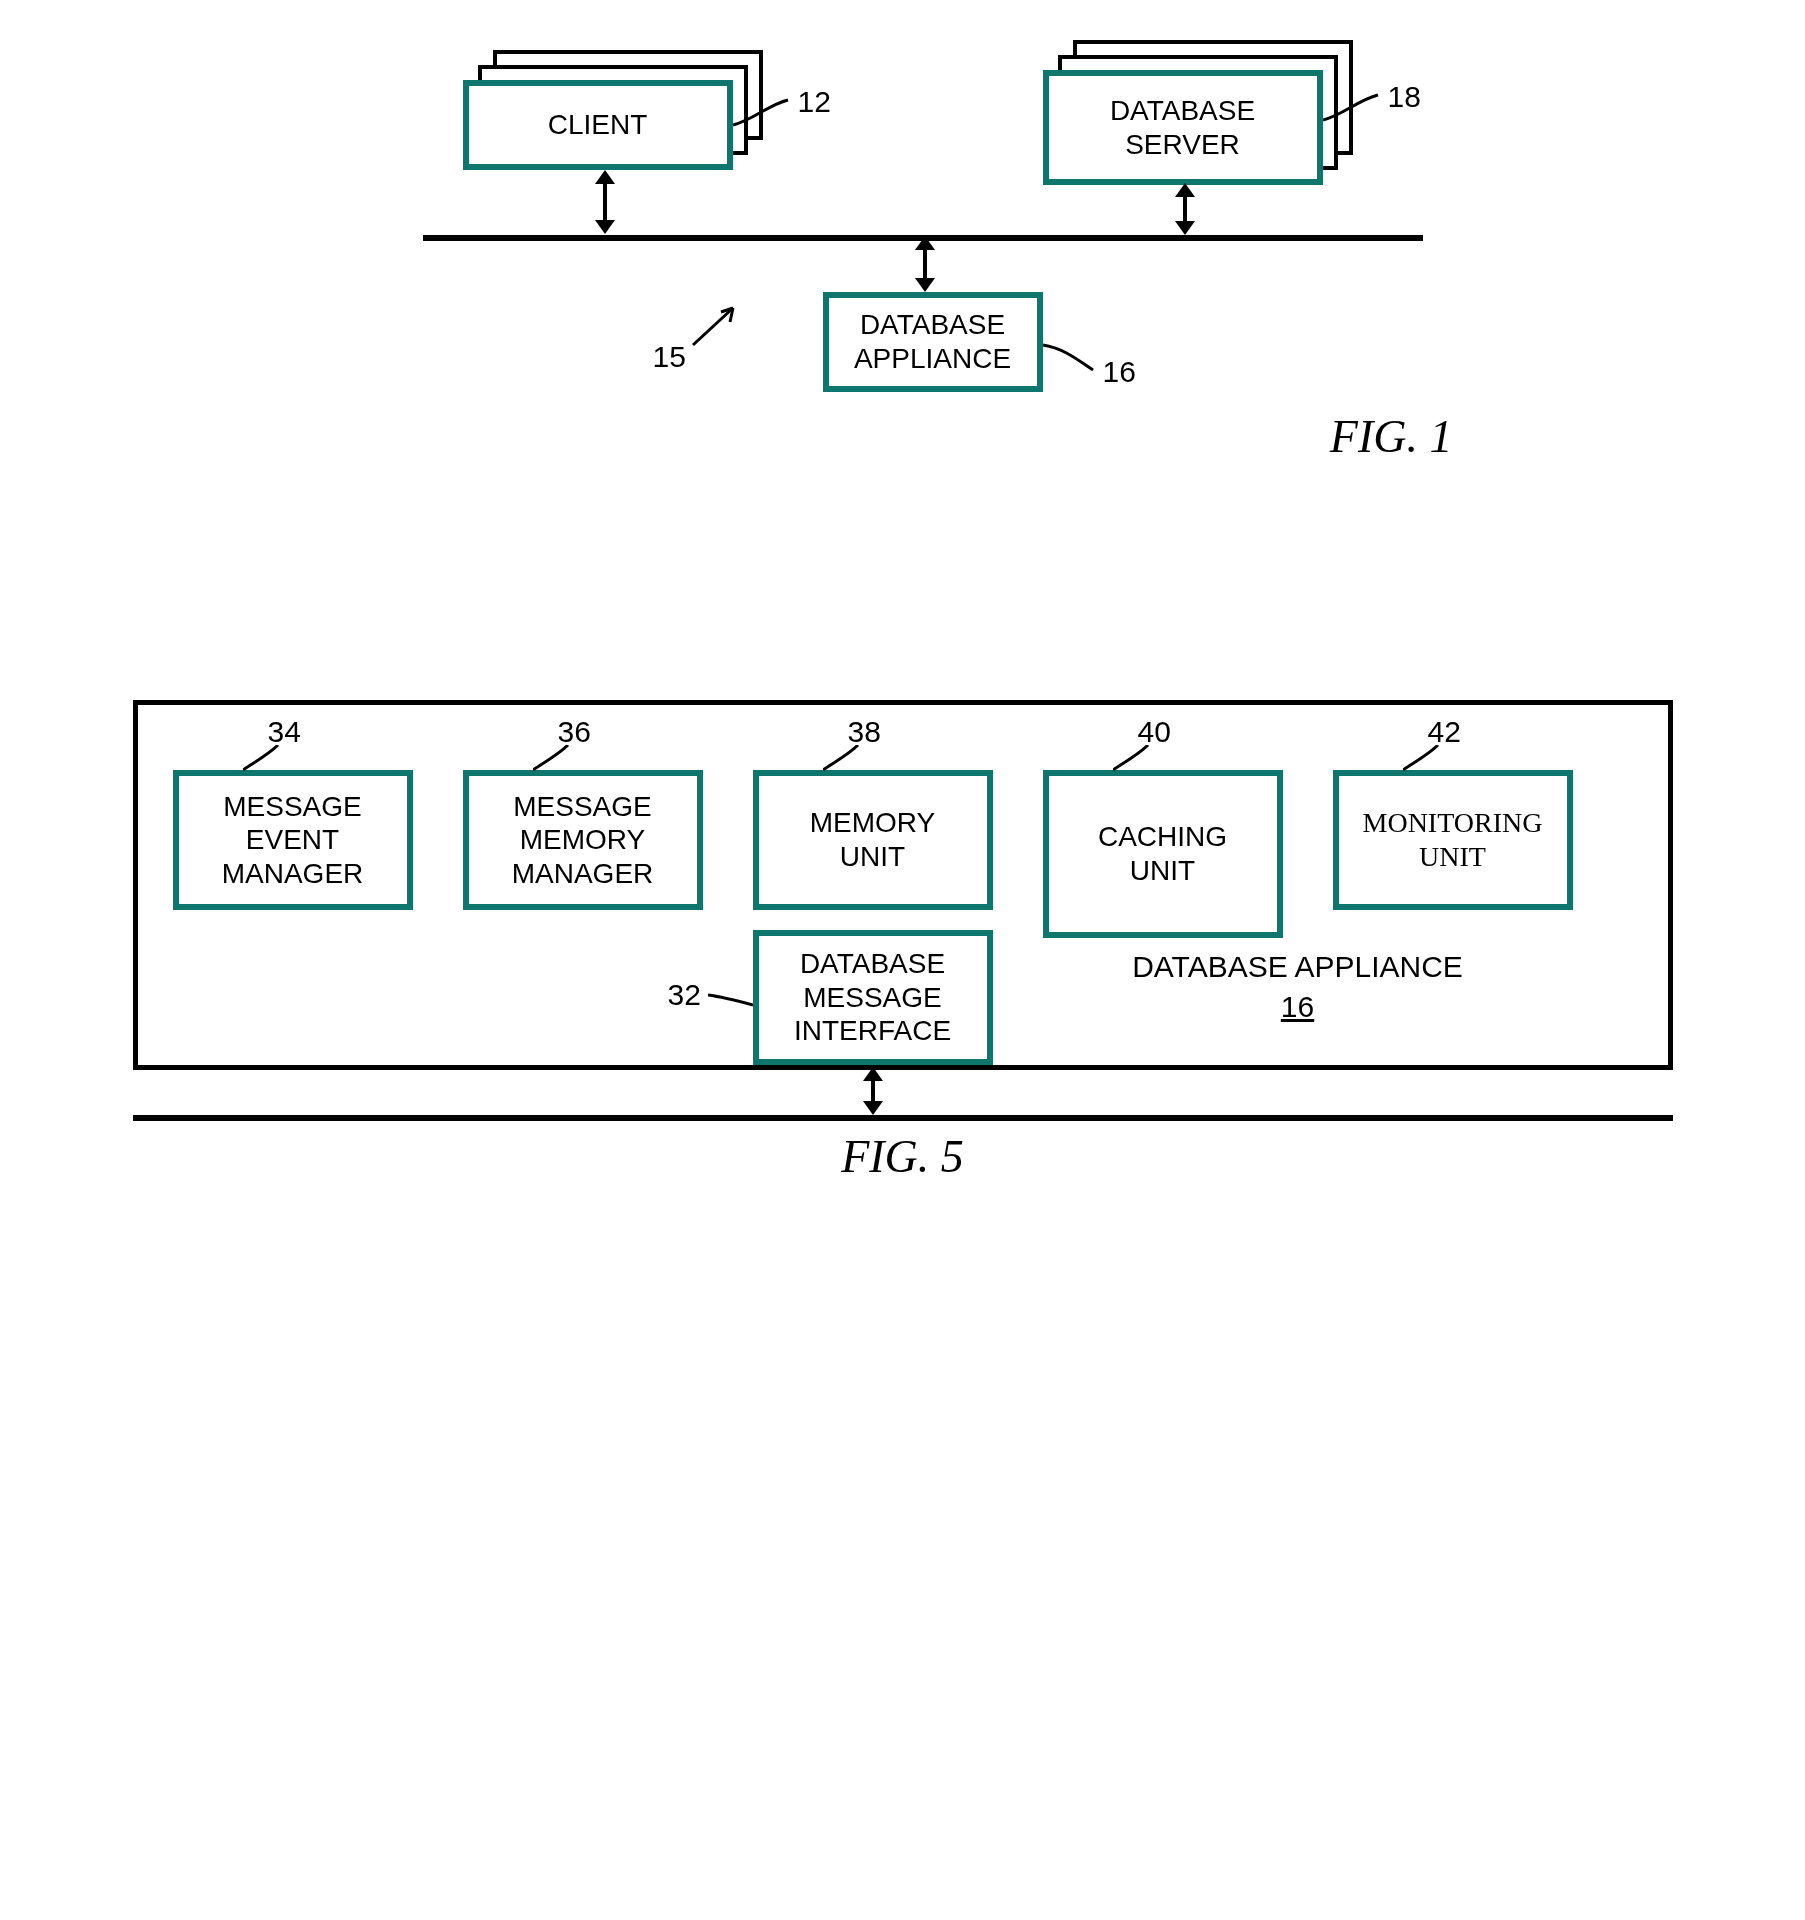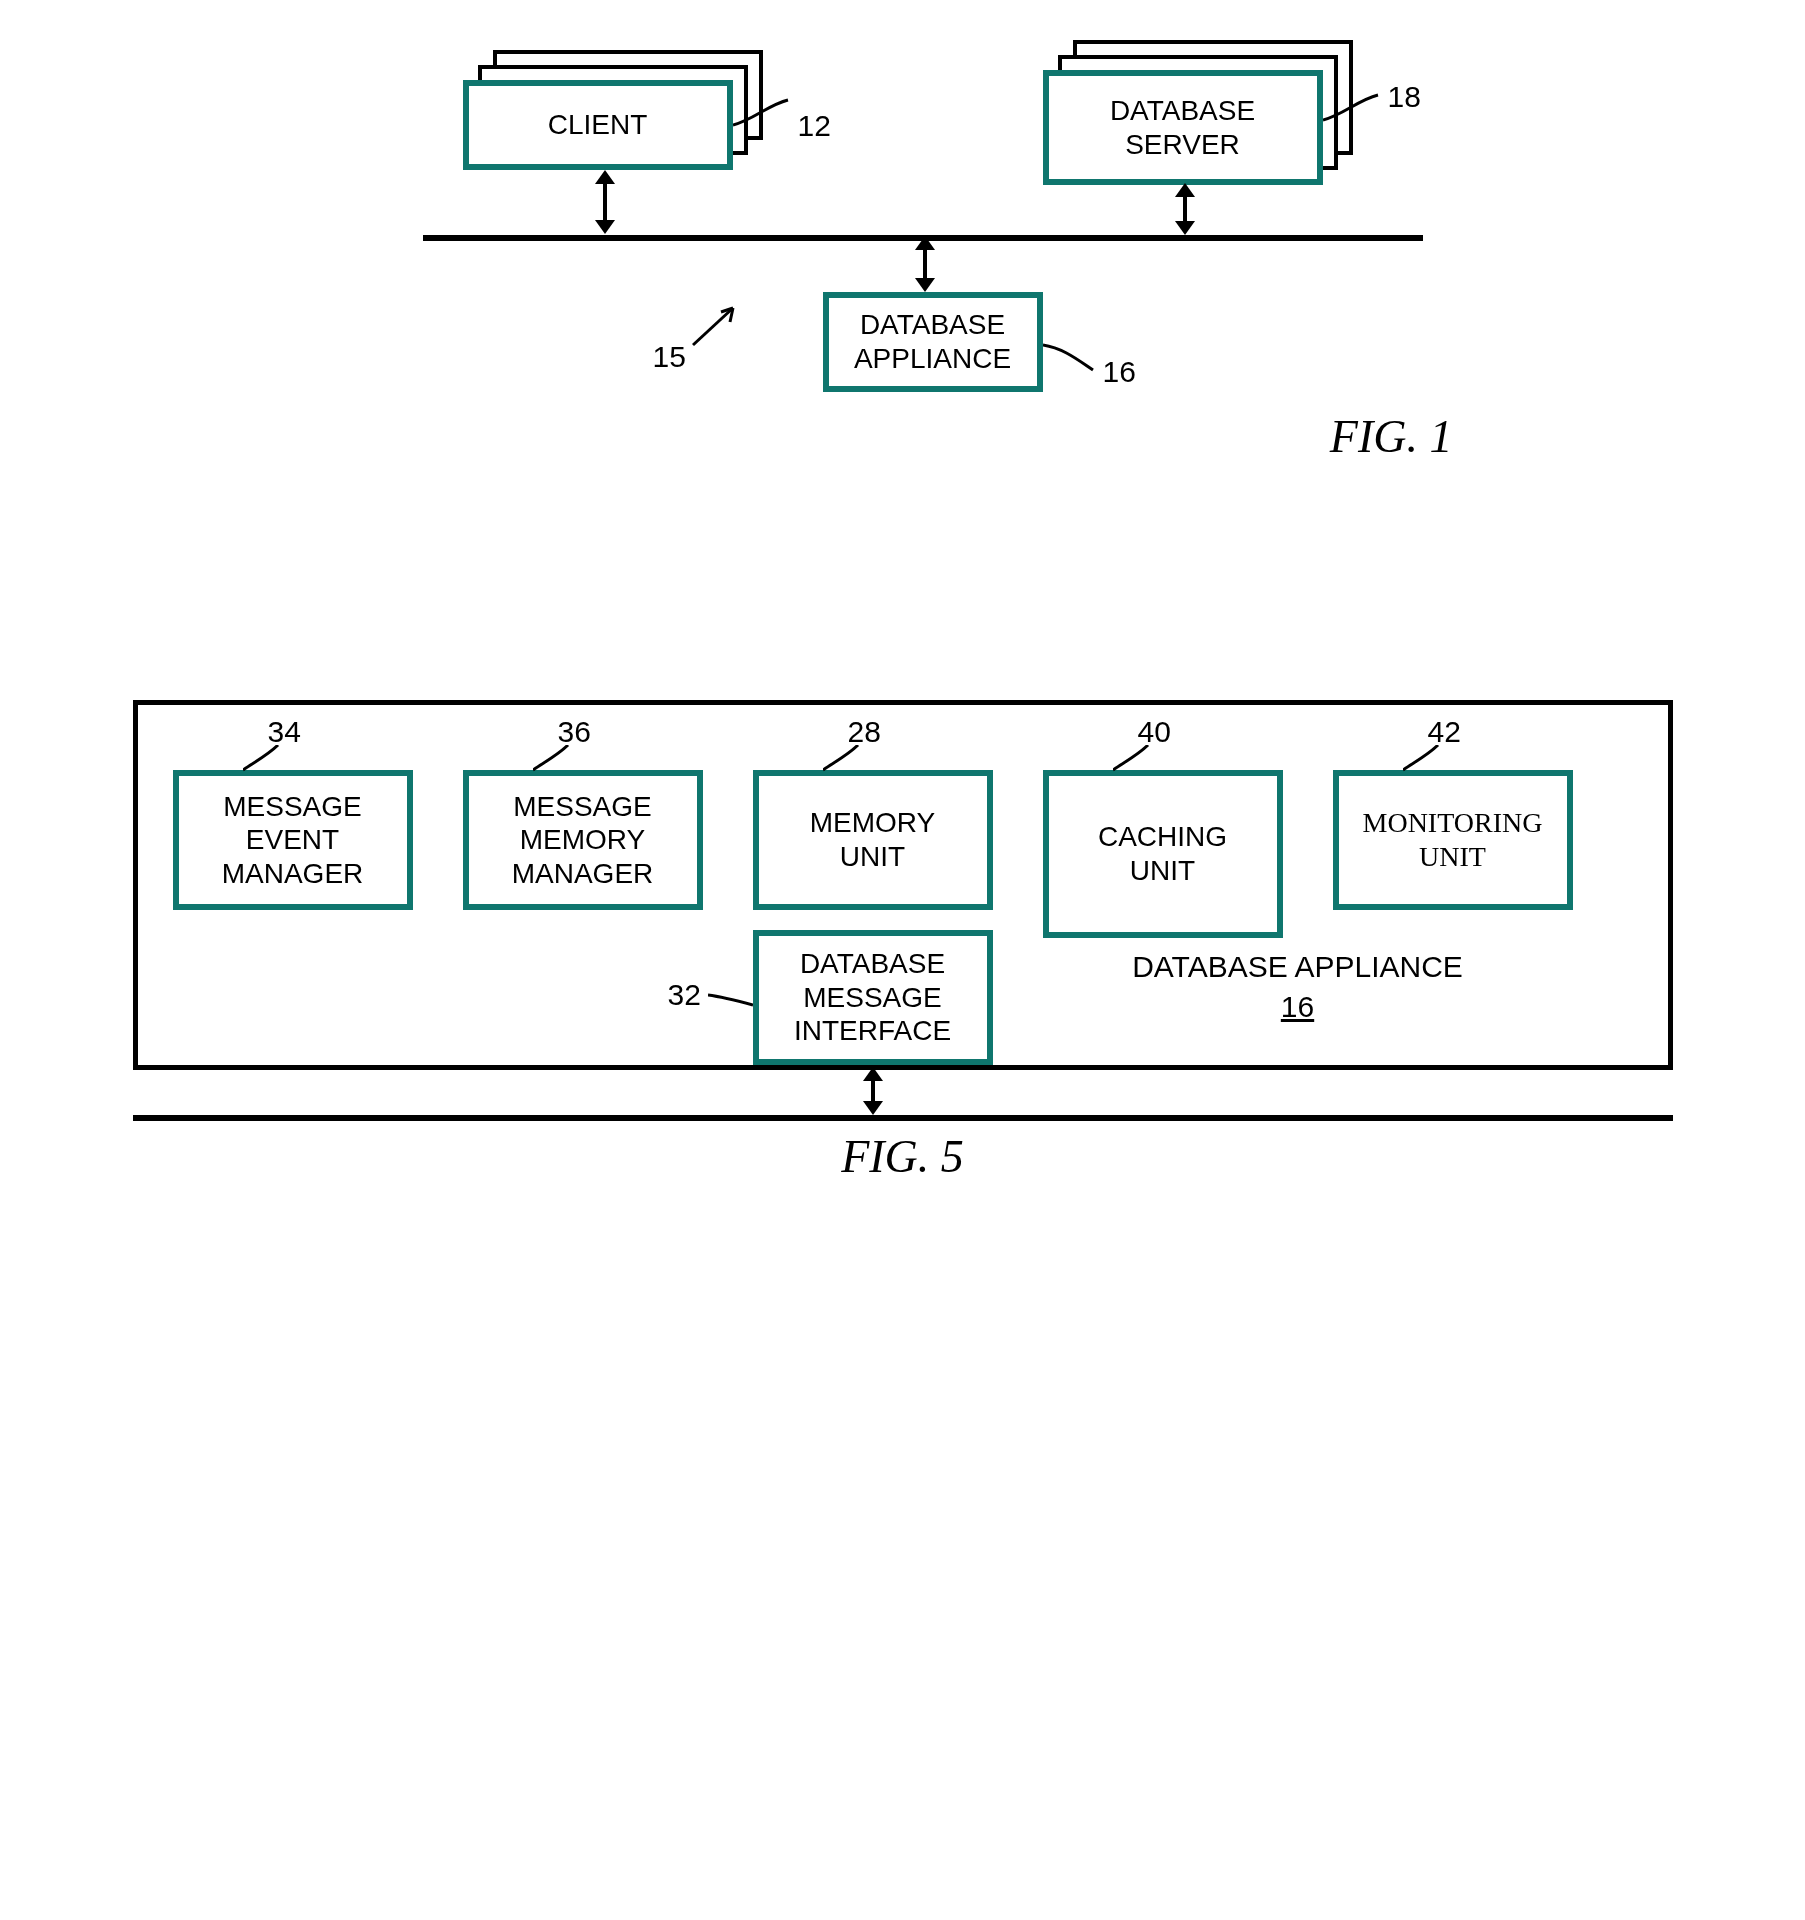--- a/index.html
+++ b/index.html
@@ -87,21 +87,21 @@
 <div class="figure fig1">
 
   <div class="stack-shadow" style="left:140px; top:10px; width:270px; height:90px;"></div>
   <div class="stack-shadow" style="left:125px; top:25px; width:270px; height:90px;"></div>
   <div class="box" style="left:110px; top:40px; width:270px; height:90px;">
     <span style="white-space:pre;">CLIENT</span>
   </div>
   <svg class="leader" style="left:380px; top:55px; width:60px; height:40px;">
     <path d="M0,30 C20,25 35,10 55,5" stroke="#000" stroke-width="3" fill="none"></path>
   </svg>
-  <div class="ref-num" style="left:445px; top:45px;margin-top:24px;">12</div>
+  <div class="ref-num" style="left:445px; top:45px;">12</div>
 
   <div class="stack-shadow" style="left:720px; top:0px;  width:280px; height:115px;"></div>
   <div class="stack-shadow" style="left:705px; top:15px; width:280px; height:115px;"></div>
   <div class="box" style="left:690px; top:30px; width:280px; height:115px;">
     <span style="white-space:pre;">DATABASE
 SERVER</span>
   </div>
   <svg class="leader" style="left:970px; top:50px; width:60px; height:40px;">
     <path d="M0,30 C20,25 35,10 55,5" stroke="#000" stroke-width="3" fill="none"></path>
   </svg>
@@ -153,21 +153,21 @@
   </div>
   <div class="ref-num" style="left:455px; top:55px;">36</div>
   <svg class="leader" style="left:430px; top:85px; width:40px; height:30px;">
       <path d="M35,0 C25,10 10,18 0,25" stroke="#000" stroke-width="3" fill="none"></path>
     </svg>
 
   <div class="box" style="left:650px; top:110px; width:240px; height:140px;">
     <span style="white-space:pre;">MEMORY
 UNIT</span>
   </div>
-  <div class="ref-num" style="left:745px; top:55px;">28</div>
+  <div class="ref-num" style="left:745px; top:55px;">38</div>
   <svg class="leader" style="left:720px; top:85px; width:40px; height:30px;">
       <path d="M35,0 C25,10 10,18 0,25" stroke="#000" stroke-width="3" fill="none"></path>
     </svg>
 
   <div class="box" style="left:940px; top:110px; width:240px; height:168px;">
     <span style="white-space:pre;">CACHING
 UNIT</span>
   </div>
   <div class="ref-num" style="left:1035px; top:55px;">40</div>
   <svg class="leader" style="left:1010px; top:85px; width:40px; height:30px;">

